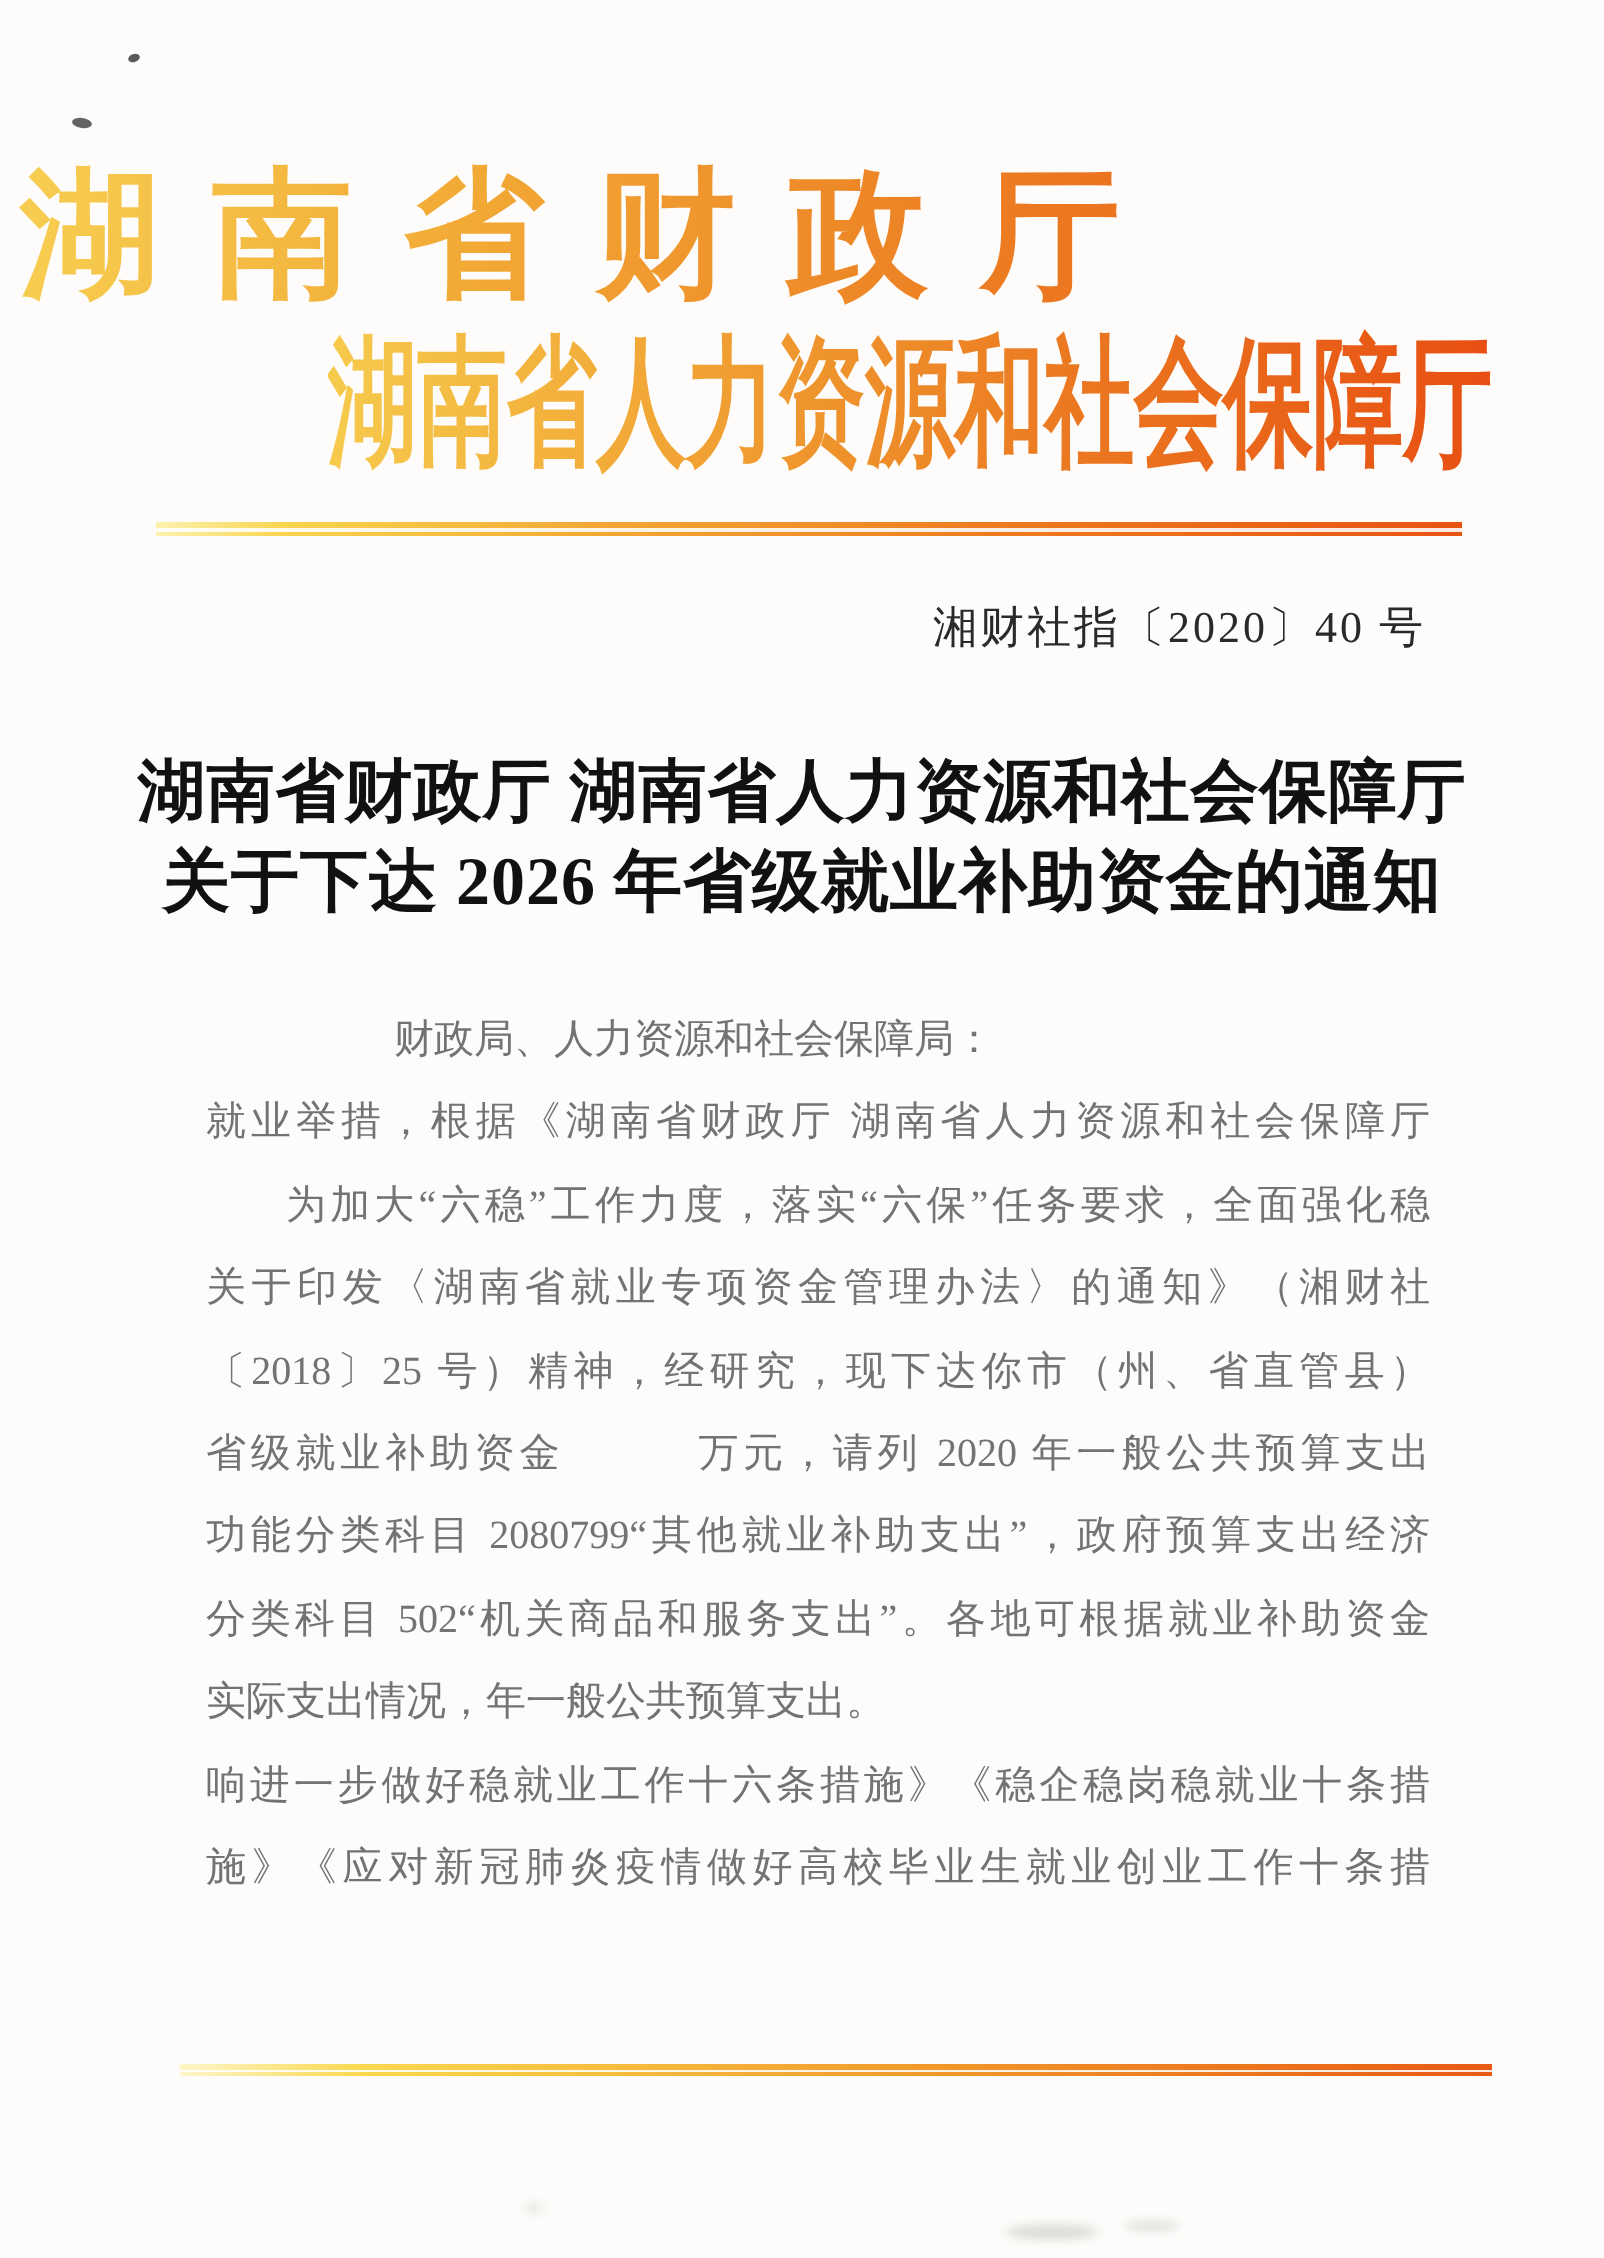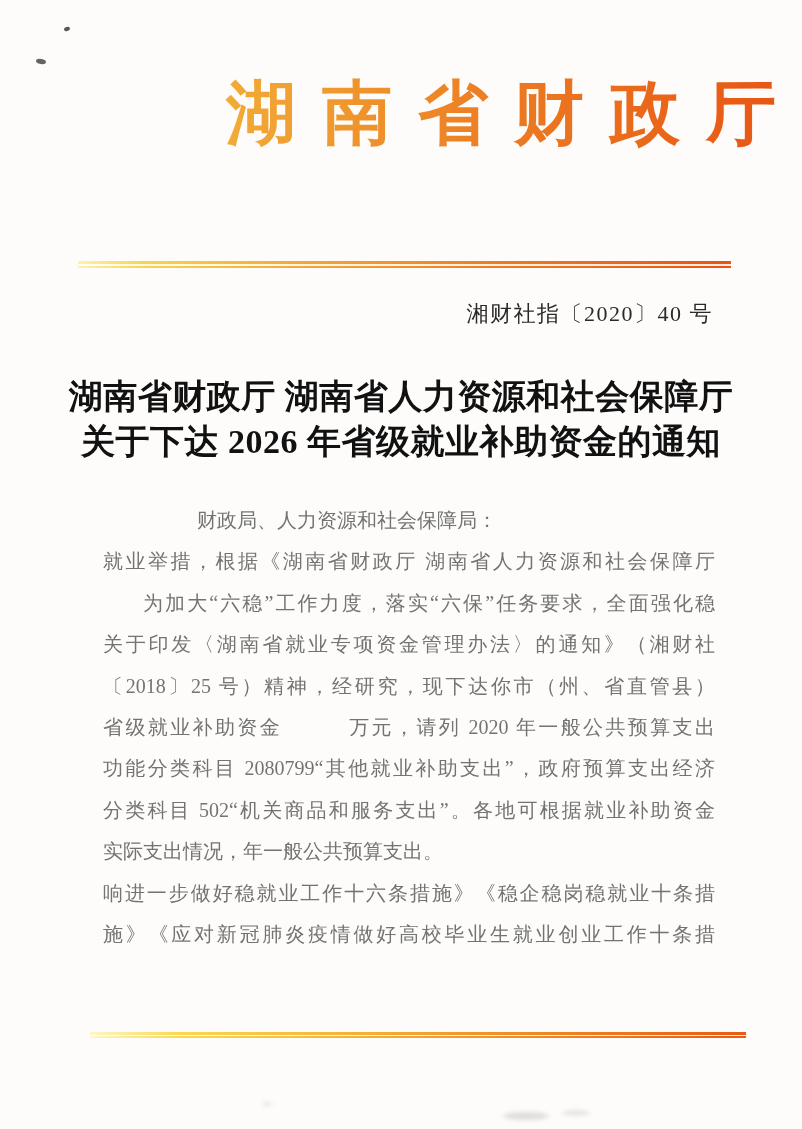--- a/index.html
+++ b/index.html
@@ -11,28 +11,27 @@
   }
   .page {
     position: relative;
     width: 802px; height: 1129px;
     background: #fdfcfa;
   }
 
   
   .lh-line1 {
     position: absolute; top: 76px; left: 0; width: 802px;
-    text-align: right;
+    text-align: left;
     font-size: 70px; line-height: 86px; font-weight: 700;
     letter-spacing: 26px; padding-left: 10px; box-sizing: border-box;
     background: linear-gradient(90deg, #f7cf52 0%, #f2ab36 28%, #ec7c22 62%, #e75313 100%);
     -webkit-background-clip: text; background-clip: text;
     color: transparent;
     white-space: nowrap;
-    font-family: Liberation Mono, monospace;
   }
   .lh-line2-wrap {
     position: absolute; top: 160px; left: 0; width: 802px;
     text-align: center; white-space: nowrap;
   }
   .lh-line2 {
     display: inline-block;
     font-size: 70px; line-height: 86px; font-weight: 700;
     transform: scaleX(0.64);
     transform-origin: center center;
@@ -101,20 +100,23 @@
 </style>
 </head>
 <body>
 
 <div class="page">
 
   <div class="speck speck-1"></div>
   <div class="speck speck-2"></div>
 
   <div class="lh-line1">湖南省财政厅</div>
+  <div class="lh-line2-wrap">
+    <span class="lh-line2">湖南省人力资源和社会保障厅</span>
+  </div>
 
   <div class="rule rule-top"></div>
 
   <div class="doc-number">湘财社指〔2020〕40 号</div>
 
   <div class="title-block">
     <div>湖南省财政厅 湖南省人力资源和社会保障厅</div>
     <div>关于下达 2026 年省级就业补助资金的通知</div>
   </div>
 

